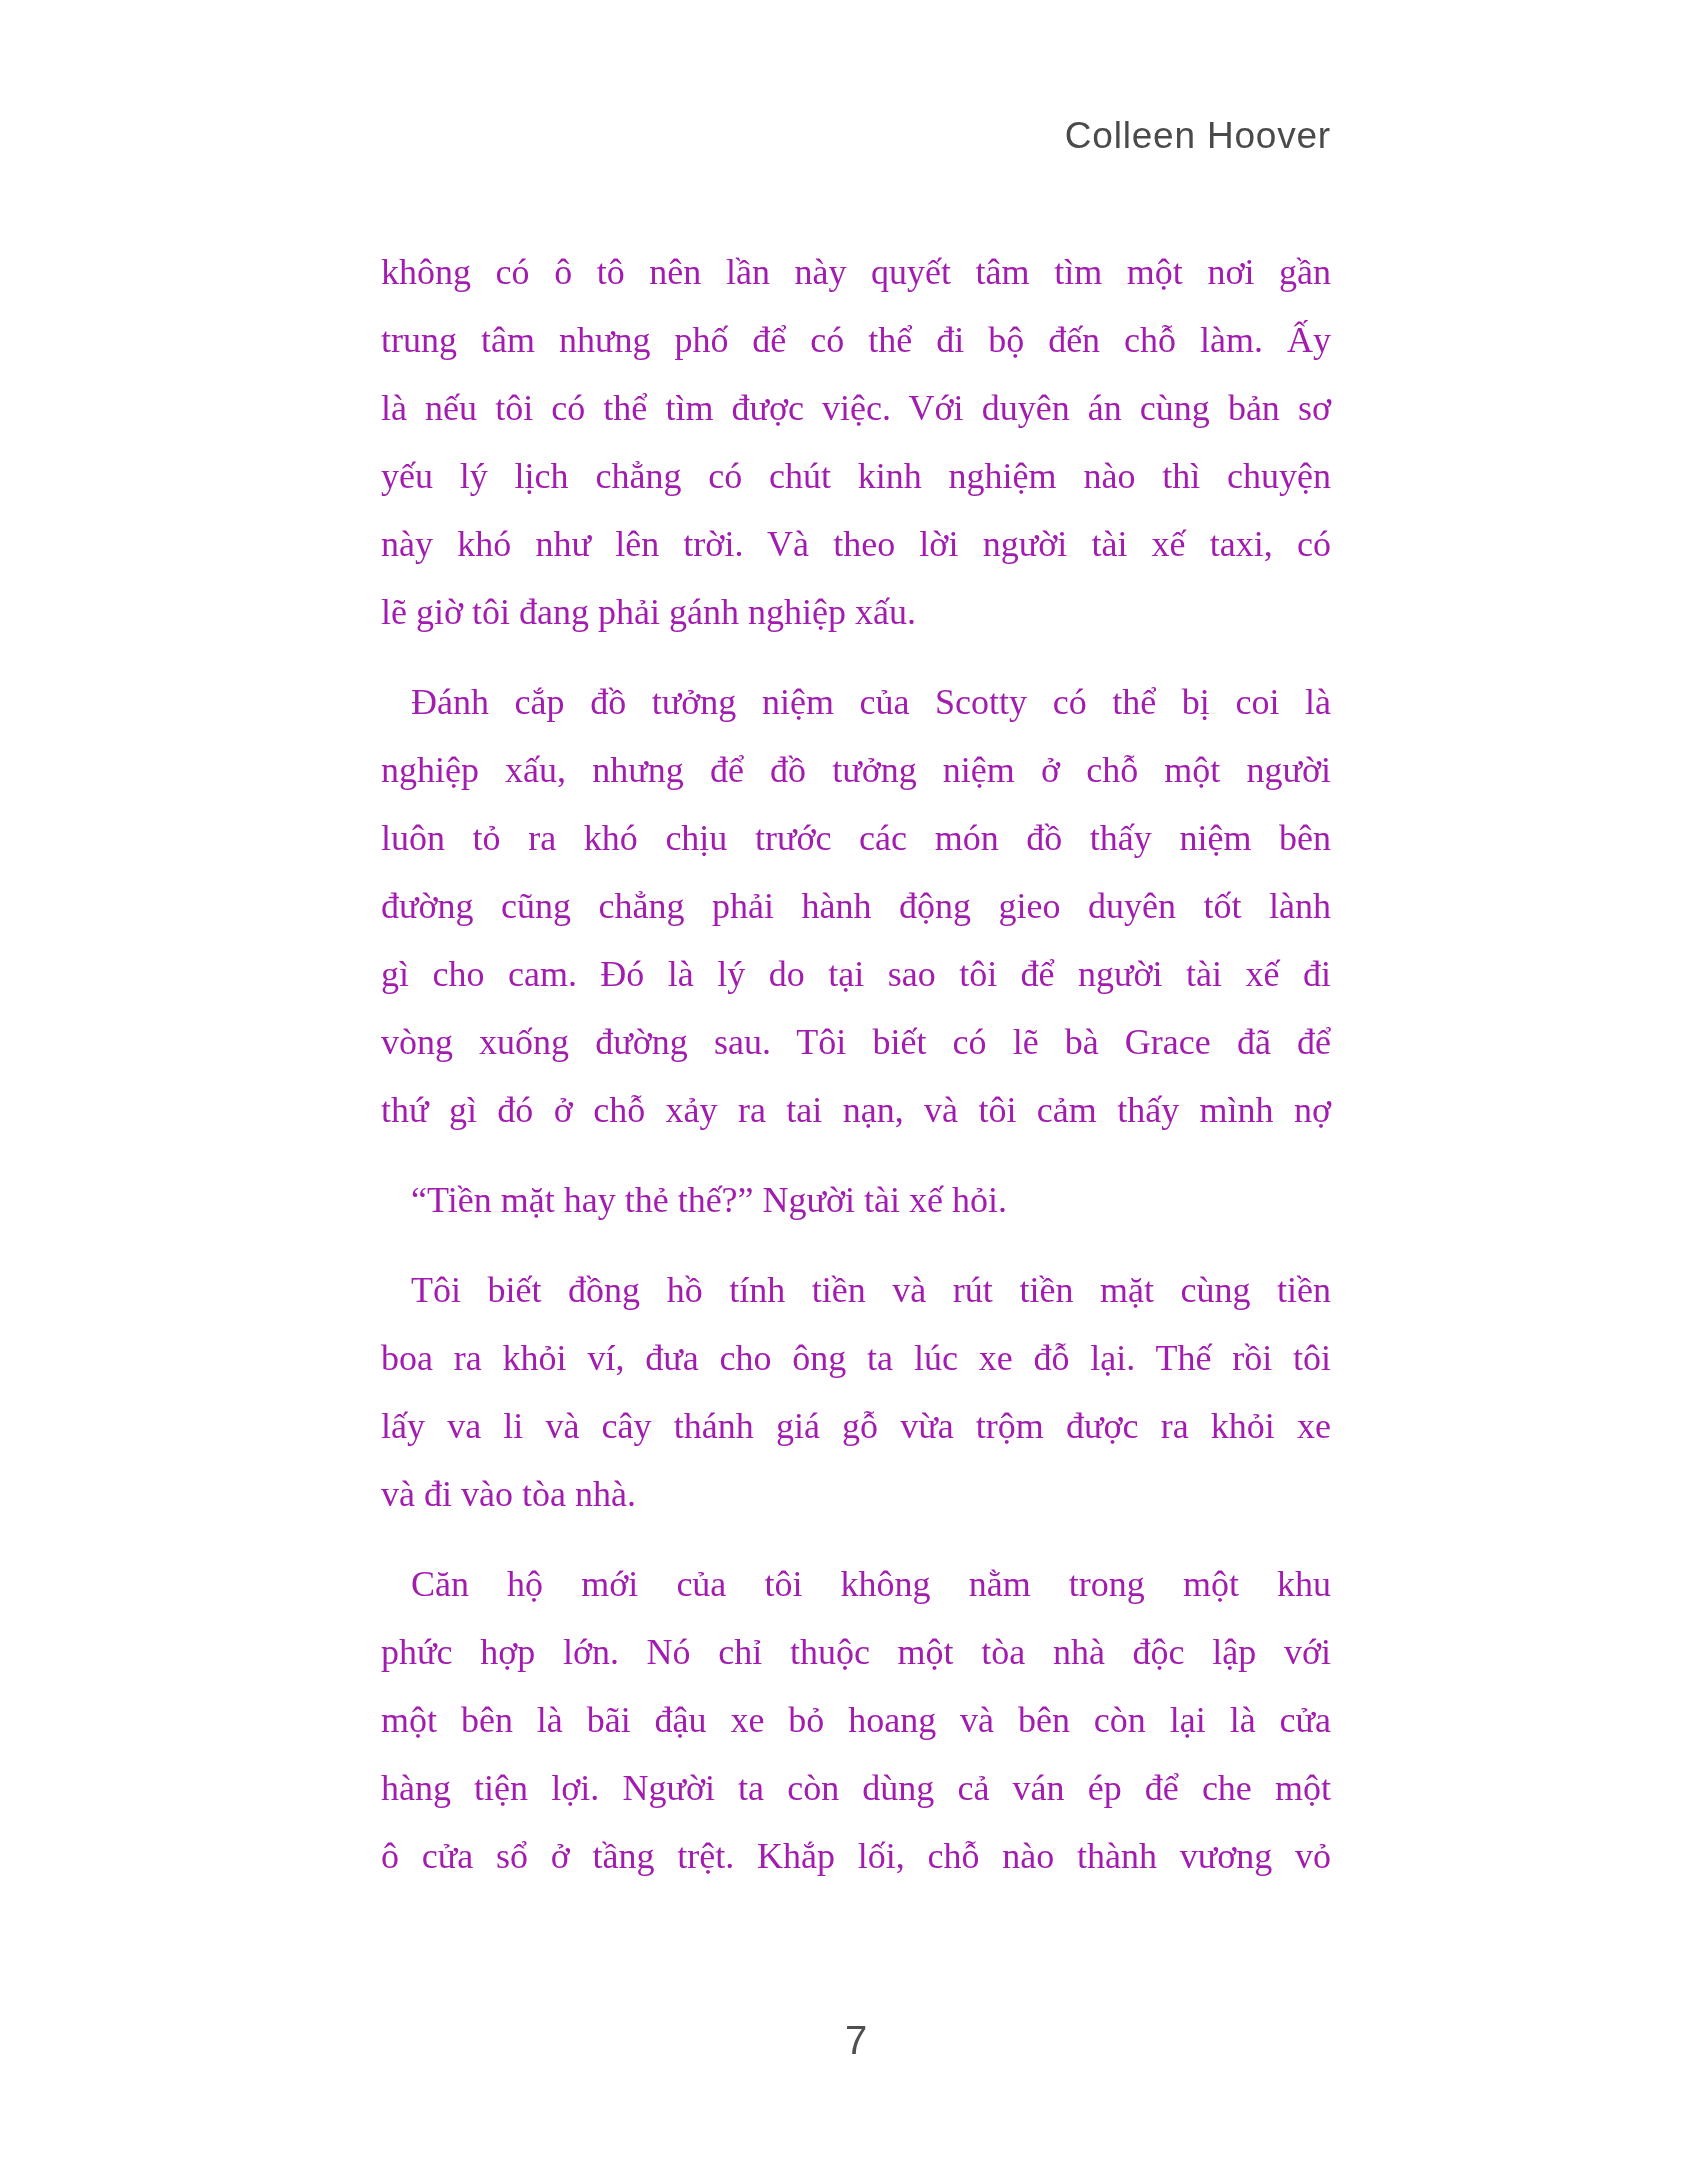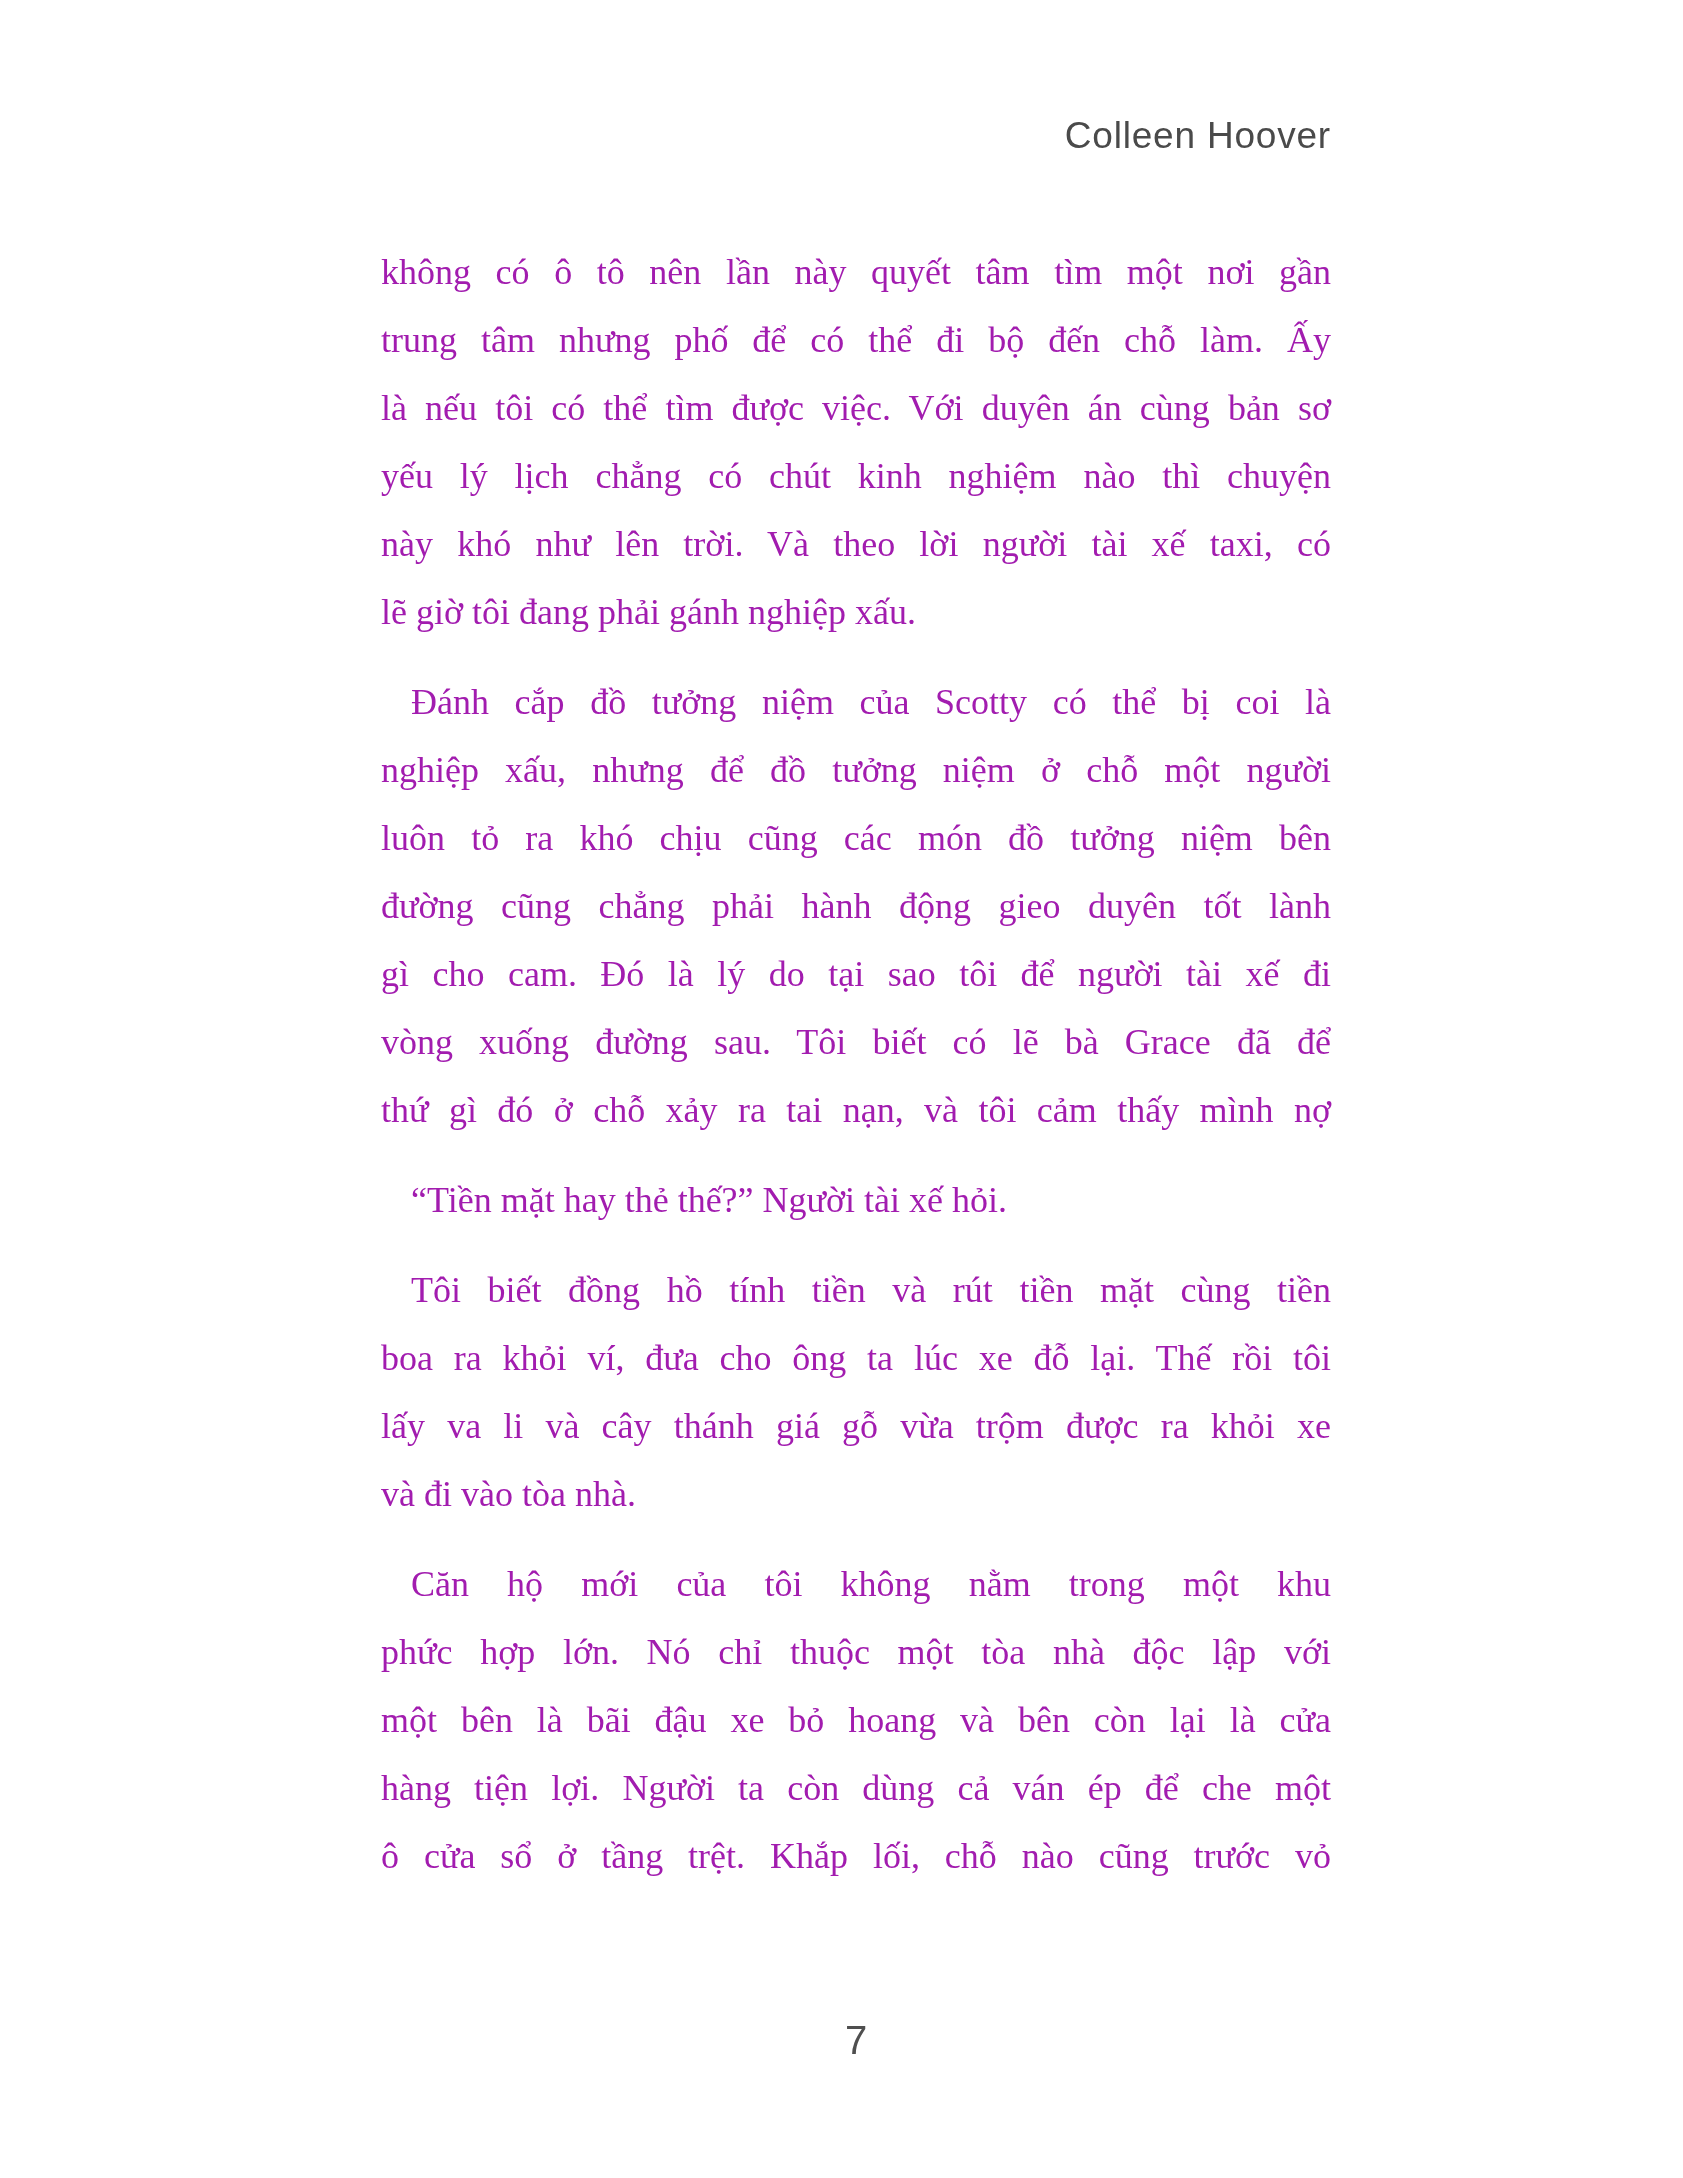--- a/index.html
+++ b/index.html
@@ -66,41 +66,41 @@
         <div class="line jl">không có ô tô nên lần này quyết tâm tìm một nơi gần</div>
         <div class="line jl">trung tâm nhưng phố để có thể đi bộ đến chỗ làm. Ấy</div>
         <div class="line jl">là nếu tôi có thể tìm được việc. Với duyên án cùng bản sơ</div>
         <div class="line jl">yếu lý lịch chẳng có chút kinh nghiệm nào thì chuyện</div>
         <div class="line jl">này khó như lên trời. Và theo lời người tài xế taxi, có</div>
         <div class="line">lẽ giờ tôi đang phải gánh nghiệp xấu.</div>
       </div>
       <div class="para indent">
         <div class="line jl">Đánh cắp đồ tưởng niệm của Scotty có thể bị coi là</div>
         <div class="line jl">nghiệp xấu, nhưng để đồ tưởng niệm ở chỗ một người</div>
-        <div class="line jl">luôn tỏ ra khó chịu cũng các món đồ tưởng niệm bên</div>
+        <div class="line jl">luôn tỏ ra khó chịu trước các món đồ thấy niệm bên</div>
         <div class="line jl">đường cũng chẳng phải hành động gieo duyên tốt lành</div>
         <div class="line jl">gì cho cam. Đó là lý do tại sao tôi để người tài xế đi</div>
         <div class="line jl">vòng xuống đường sau. Tôi biết có lẽ bà Grace đã để</div>
         <div class="line jl">thứ gì đó ở chỗ xảy ra tai nạn, và tôi cảm thấy mình nợ</div>
       </div>
       <div class="para indent">
         <div class="line">“Tiền mặt hay thẻ thế?” Người tài xế hỏi.</div>
       </div>
       <div class="para indent">
         <div class="line jl">Tôi biết đồng hồ tính tiền và rút tiền mặt cùng tiền</div>
         <div class="line jl">boa ra khỏi ví, đưa cho ông ta lúc xe đỗ lại. Thế rồi tôi</div>
         <div class="line jl">lấy va li và cây thánh giá gỗ vừa trộm được ra khỏi xe</div>
         <div class="line">và đi vào tòa nhà.</div>
       </div>
       <div class="para indent">
         <div class="line jl">Căn hộ mới của tôi không nằm trong một khu</div>
         <div class="line jl">phức hợp lớn. Nó chỉ thuộc một tòa nhà độc lập với</div>
         <div class="line jl">một bên là bãi đậu xe bỏ hoang và bên còn lại là cửa</div>
         <div class="line jl">hàng tiện lợi. Người ta còn dùng cả ván ép để che một</div>
-        <div class="line jl">ô cửa sổ ở tầng trệt. Khắp lối, chỗ nào cũng trước vỏ</div>
+        <div class="line jl">ô cửa sổ ở tầng trệt. Khắp lối, chỗ nào thành vương vỏ</div>
       </div>
     </div>
 
   <div class="footer">
     <span>7</span>
   </div>
 </div>
 
 
 </body></html>

